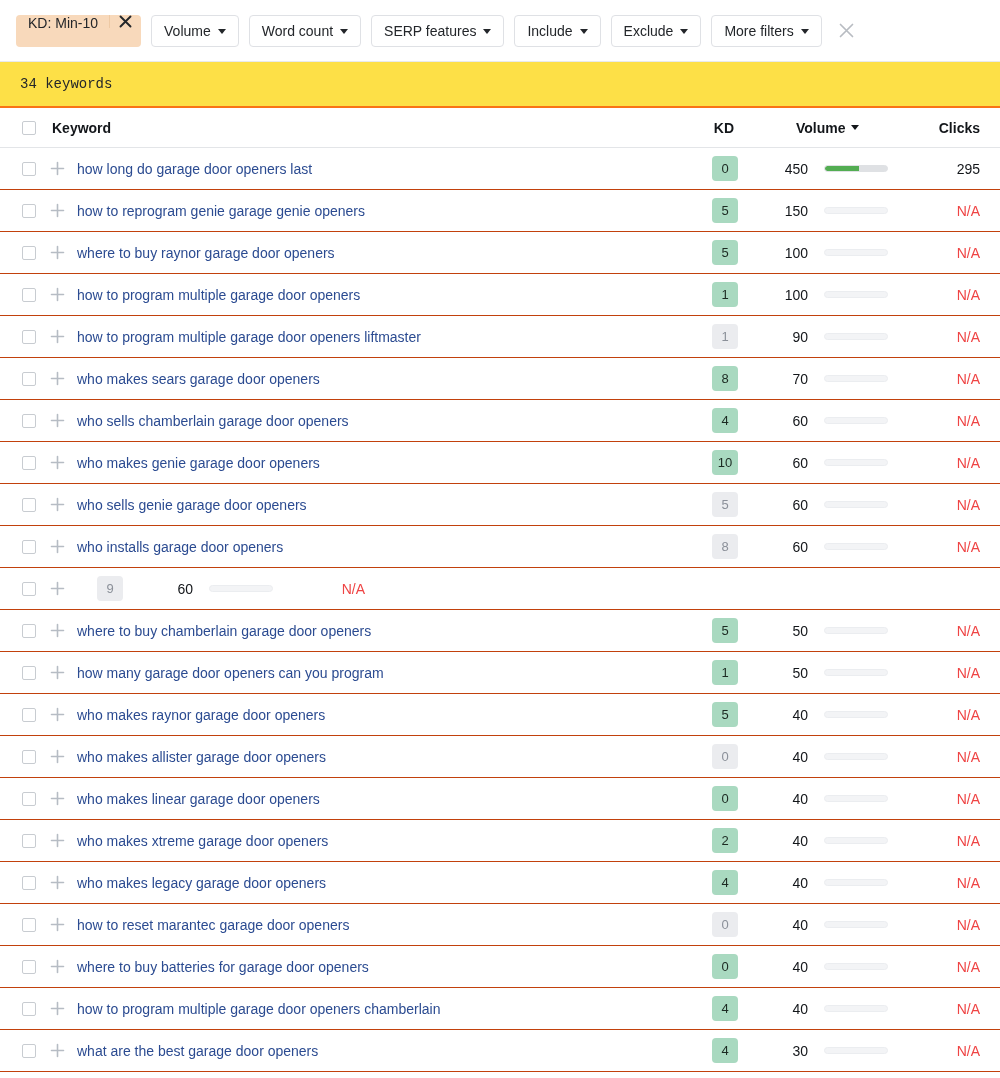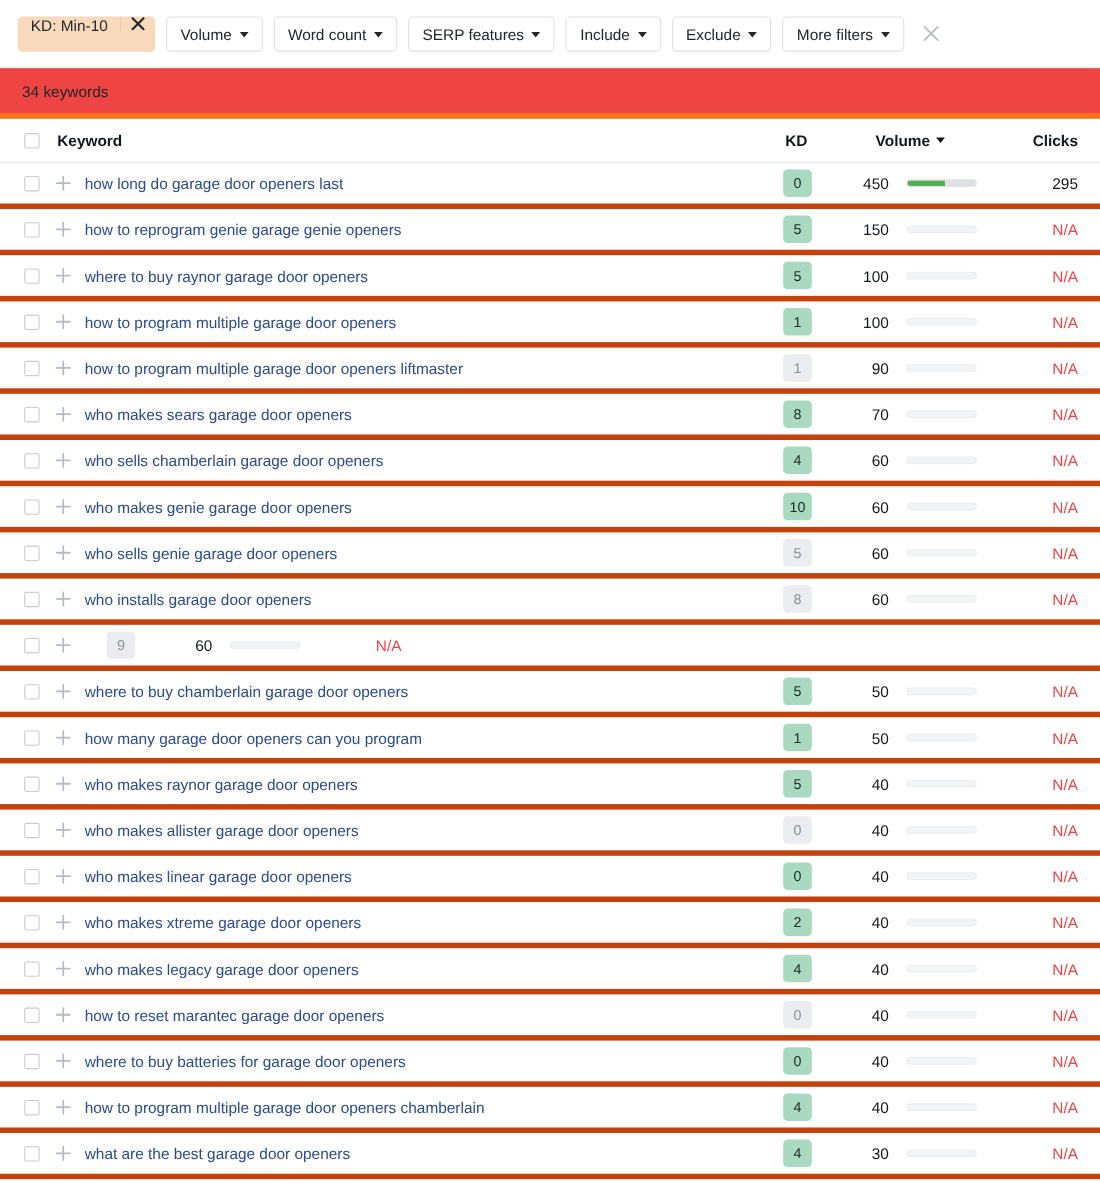--- a/index.html
+++ b/index.html
@@ -82,33 +82,34 @@
     margin-left: 2px;
     cursor: pointer;
   }
 
   
   .count-bar {
     height: 46px;
     display: flex;
     align-items: center;
     padding: 0 20px;
-    background: #ef4444;
-    border-bottom: 5px solid #f97316;
+    background: #fde047;
+    border-bottom: 2px solid #f97316;
     font-size: 14px;
     color: #23262a;
+    font-family: Liberation Mono, monospace;
   }
 
   
   .table { width: 100%; background:#fff; }
   .row {
     display: flex;
     align-items: center;
     height: 42px;
-    border-bottom: 5px solid #c2410c;
+    border-bottom: 1px solid #c2410c;
     padding: 0 20px 0 22px;
   }
   .row.header {
     height: 40px;
     border-bottom: 1px solid #e3e5e8;
     font-weight: bold;
     font-size: 14px;
     color: #13161a;
   }
 

